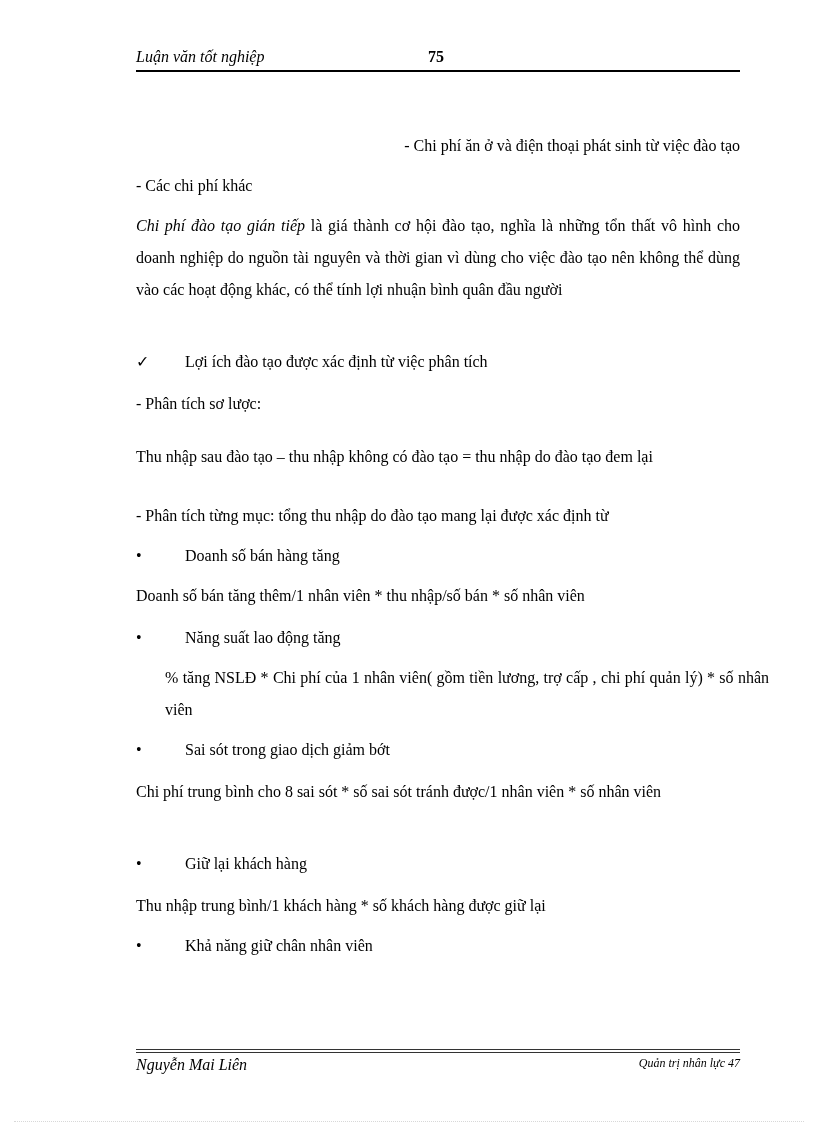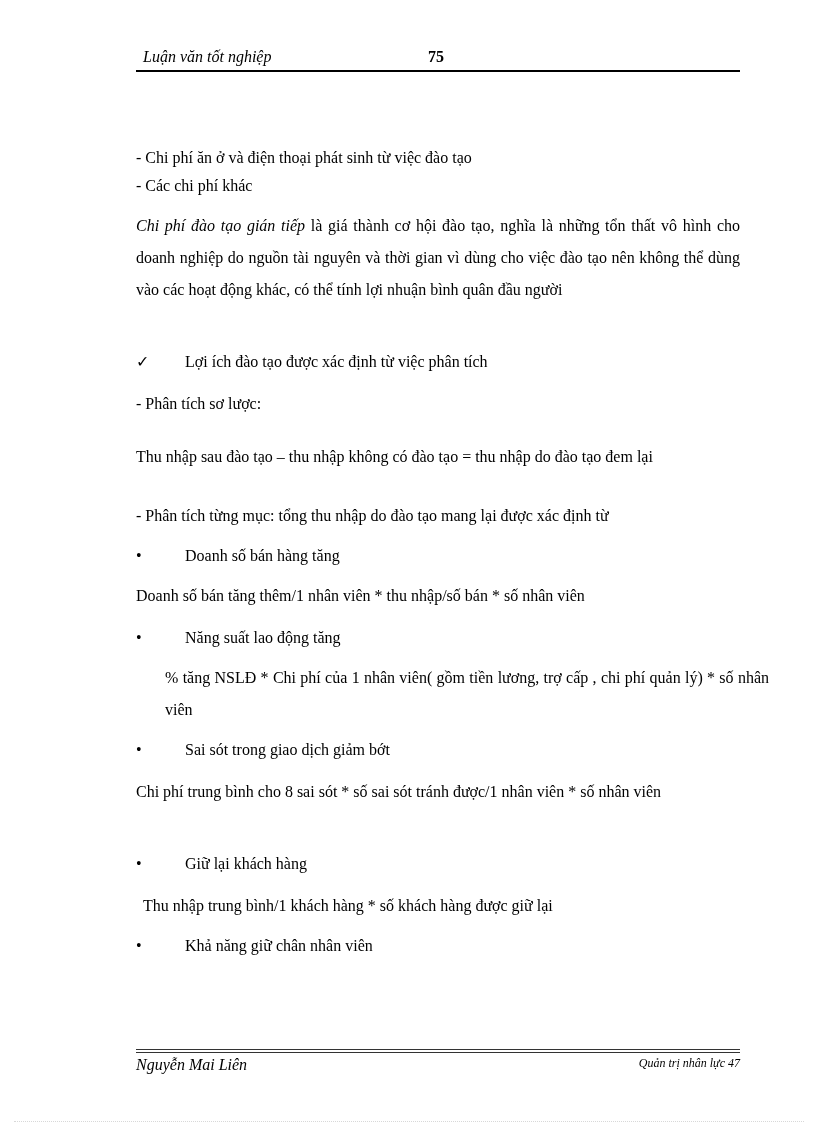--- a/index.html
+++ b/index.html
@@ -1,19 +1,19 @@
 <!DOCTYPE html>
 <html><head>
   <meta charset="utf-8">
   <style>
     html, body { margin: 0; padding: 0; background: #ffffff; }
     body { width: 816px; height: 1123px; position: relative; overflow: hidden;
            font-family: "Liberation Serif", "DejaVu Serif", serif; color: #000; }
     .header { position: absolute; left: 136px; top: 48px; width: 604px; height: 24px; }
-    .header-title { position: absolute; left: 0; top: 0; font-style: italic; font-size: 16px; margin-left: 7px; }
+    .header-title { position: absolute; left: 0; top: 0; font-style: italic; font-size: 16px; }
     .header-page { position: absolute; left: 292px; top: 0; font-size: 16px; font-weight: bold; }
     .header-rule { position: absolute; left: 136px; top: 70px; width: 604px; height: 2px; background: #000; }
     .content { position: absolute; left: 136px; top: 130px; width: 604px; font-size: 16px; }
     .p { position: absolute; left: 0; width: 604px; line-height: 32px; }
     .justify { text-align: justify; text-align-last: left; }
     .em { font-style: italic; }
     .bullet { position: absolute; left: 0; width: 20px; }
     .btext { position: absolute; left: 49px; }
     .footer-rule1 { position: absolute; left: 136px; top: 1049px; width: 604px; height: 1px; background: #333; }
     .footer-rule2 { position: absolute; left: 136px; top: 1052px; width: 604px; height: 1px; background: #333; }
@@ -24,21 +24,21 @@
 </head>
 <body>
 
 <div class="header">
   <span class="header-title">Luận văn tốt nghiệp</span>
   <span class="header-page">75</span>
 </div>
 <div class="header-rule"></div>
 
 <div class="content">
-  <div class="p" style="top:12px;">- Chi phí ăn ở và điện thoại phát sinh từ việc đào tạo</div>
+  <div class="p" style="top:0px;text-align:right;">- Chi phí ăn ở và điện thoại phát sinh từ việc đào tạo</div>
   <div class="p" style="top:40px;">- Các chi phí khác</div>
 
   <div class="p justify" style="top:80px;">
     <span class="em">Chi phí  đào tạo gián tiếp</span><span> là giá thành cơ hội đào tạo, nghĩa là những tổn thất vô hình cho doanh nghiệp  do nguồn tài nguyên và thời gian vì dùng cho việc đào tạo nên không thể dùng vào các hoạt động khác, có thể tính lợi nhuận bình quân đầu  người</span>
   </div>
 
   <div class="p" style="top:216px;">
     <span class="bullet">✓</span>
     <span class="btext">Lợi ích đào tạo được xác định từ việc phân tích</span>
   </div>
@@ -62,21 +62,21 @@
   <div class="p" style="top:604px;">
     <span class="bullet">•</span>
     <span class="btext">Sai sót trong giao dịch giảm bớt</span>
   </div>
   <div class="p justify" style="top:646px;">Chi phí trung bình cho 8  sai sót * số sai sót tránh được/1 nhân viên  * số nhân viên</div>
 
   <div class="p" style="top:718px;">
     <span class="bullet">•</span>
     <span class="btext">Giữ lại khách hàng</span>
   </div>
-  <div class="p" style="top:760px;margin-left:7px;">Thu nhập trung bình/1 khách hàng * số khách hàng được giữ lại</div>
+  <div class="p" style="top:760px;">Thu nhập trung bình/1 khách hàng * số khách hàng được giữ lại</div>
 
   <div class="p" style="top:800px;">
     <span class="bullet">•</span>
     <span class="btext">Khả năng giữ chân nhân viên</span>
   </div>
 </div>
 
 <div class="footer-rule1"></div>
 <div class="footer-rule2"></div>
 <span class="footer-left">Nguyễn Mai Liên</span>

